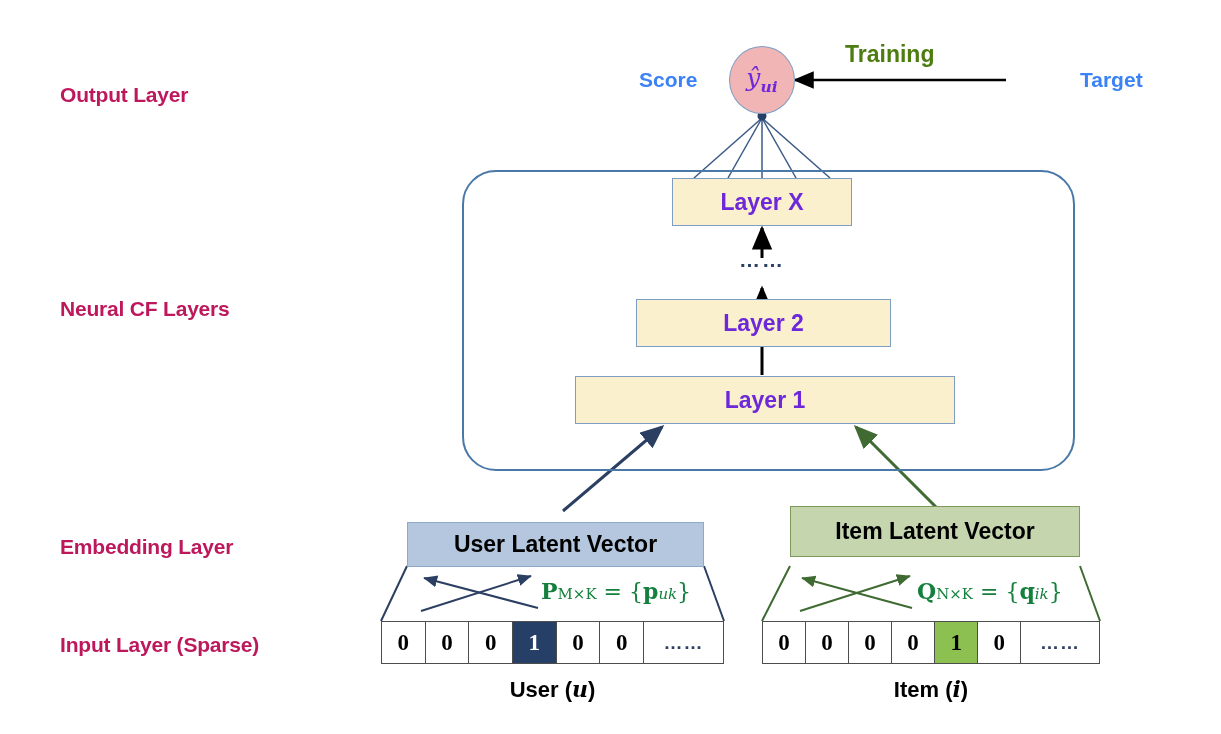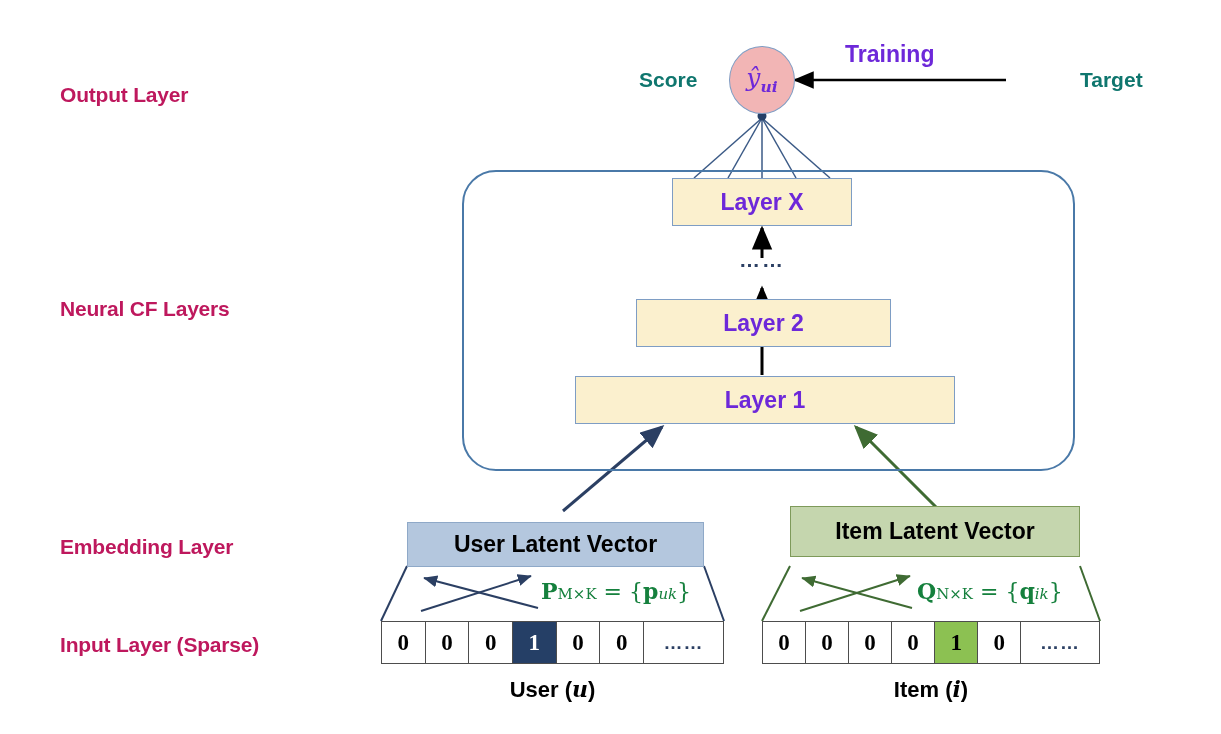--- a/index.html
+++ b/index.html
@@ -93,27 +93,27 @@
   .mathvar sub {
     font-size: 0.62em;
     font-weight: bold;
     font-style: italic;
   }
 
   
   .side-label {
     font-weight: bold;
     font-size: 21px;
-    color: #0f766e;
+    color: #3b82f6;
     white-space: nowrap;
   }
   .training-label {
     font-weight: bold;
     font-size: 23px;
-    color: #6d28d9;
+    color: #4d7c0f;
     white-space: nowrap;
   }
 
   
   .onehot {
     display: flex;
     box-sizing: border-box;
     border: 1.4px solid #4d4d4d;
   }
   .cell {

